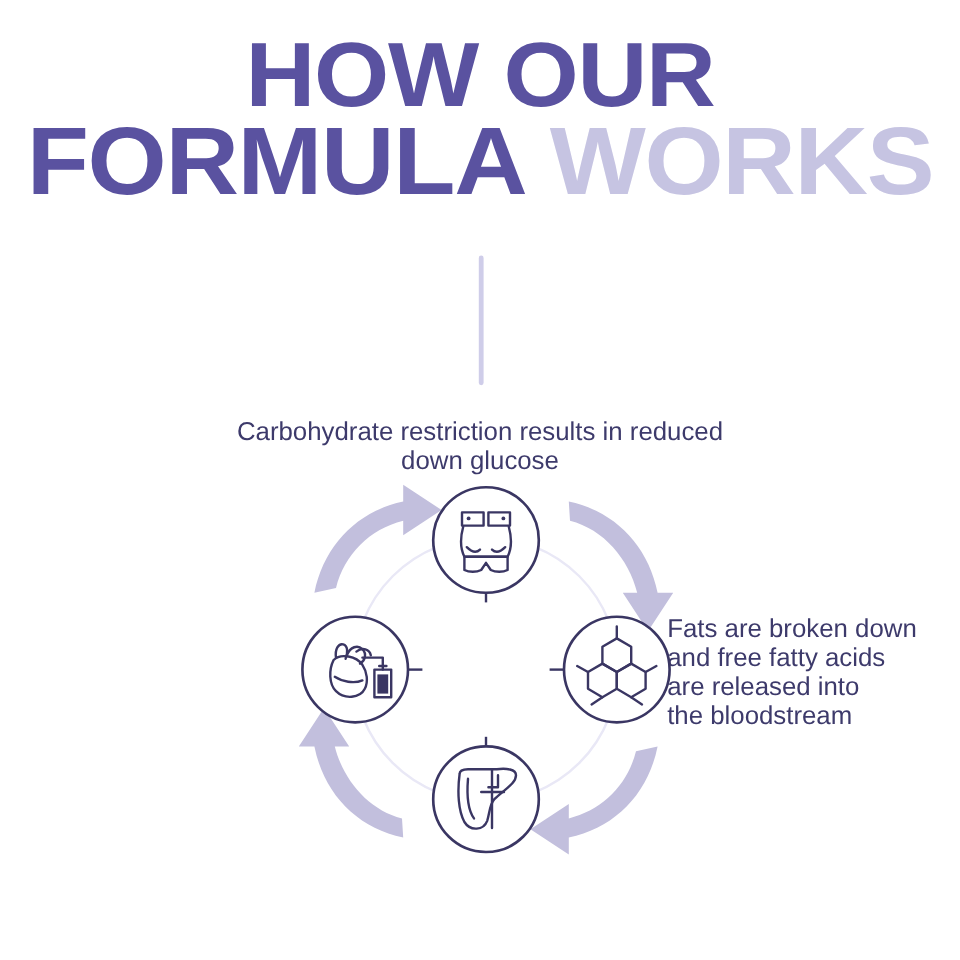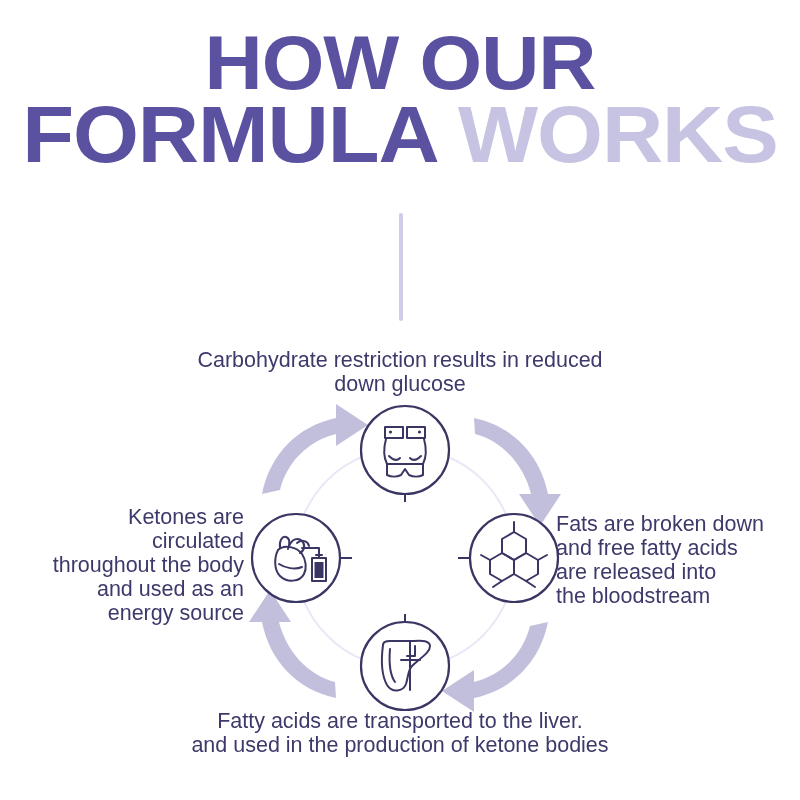--- a/index.html
+++ b/index.html
@@ -122,28 +122,21 @@
   <div class="divider"></div>
 
   <div class="caption cap-top">Carbohydrate restriction results in reduced
 down glucose</div>
 
   <div class="caption cap-right">Fats are broken down
 and free fatty acids
 are released into
 the bloodstream</div>
 
-  <div class="caption cap-bottom">Fatty acids are transported to the liver.
-and used in the production of ketone bodies</div>
-
-  <div class="caption cap-left">Ketones are
-circulated
-throughout the body
-and used as an
-energy source</div>
+
 
   <div class="cycle">
     <svg width="330" height="322" viewBox="0 0 330 322" xmlns="http://www.w3.org/2000/svg">
 
       <circle cx="165" cy="160" r="110" fill="none" stroke="#e9e8f6" stroke-width="2"></circle>
 
       <g fill="#c2bfdd">
 
         <g>
           <path d="M 22 96

